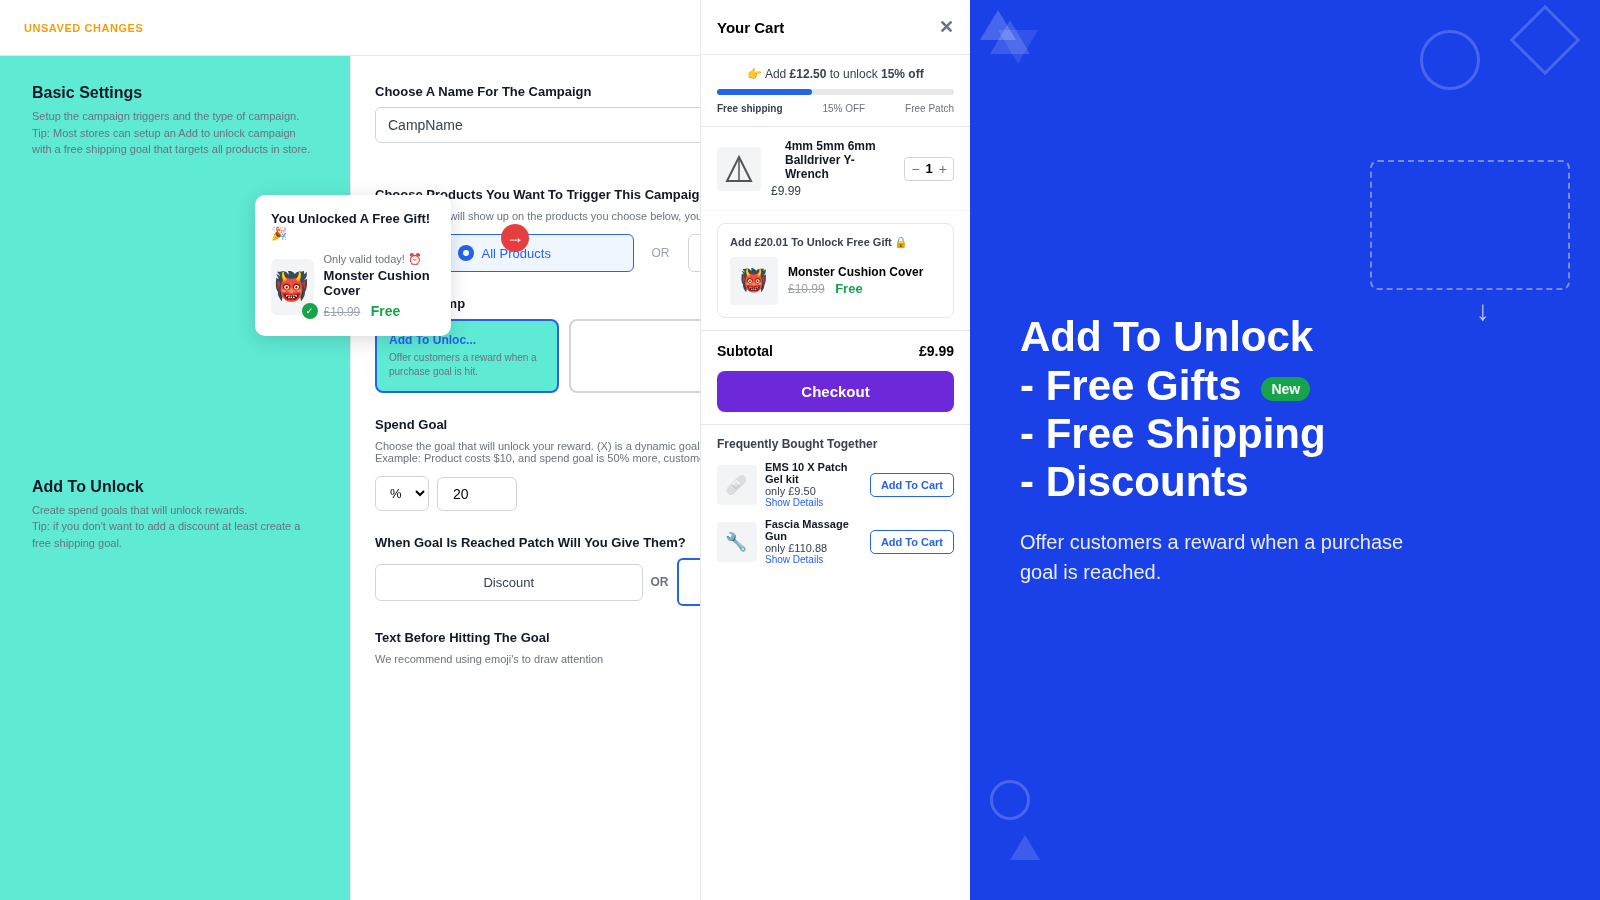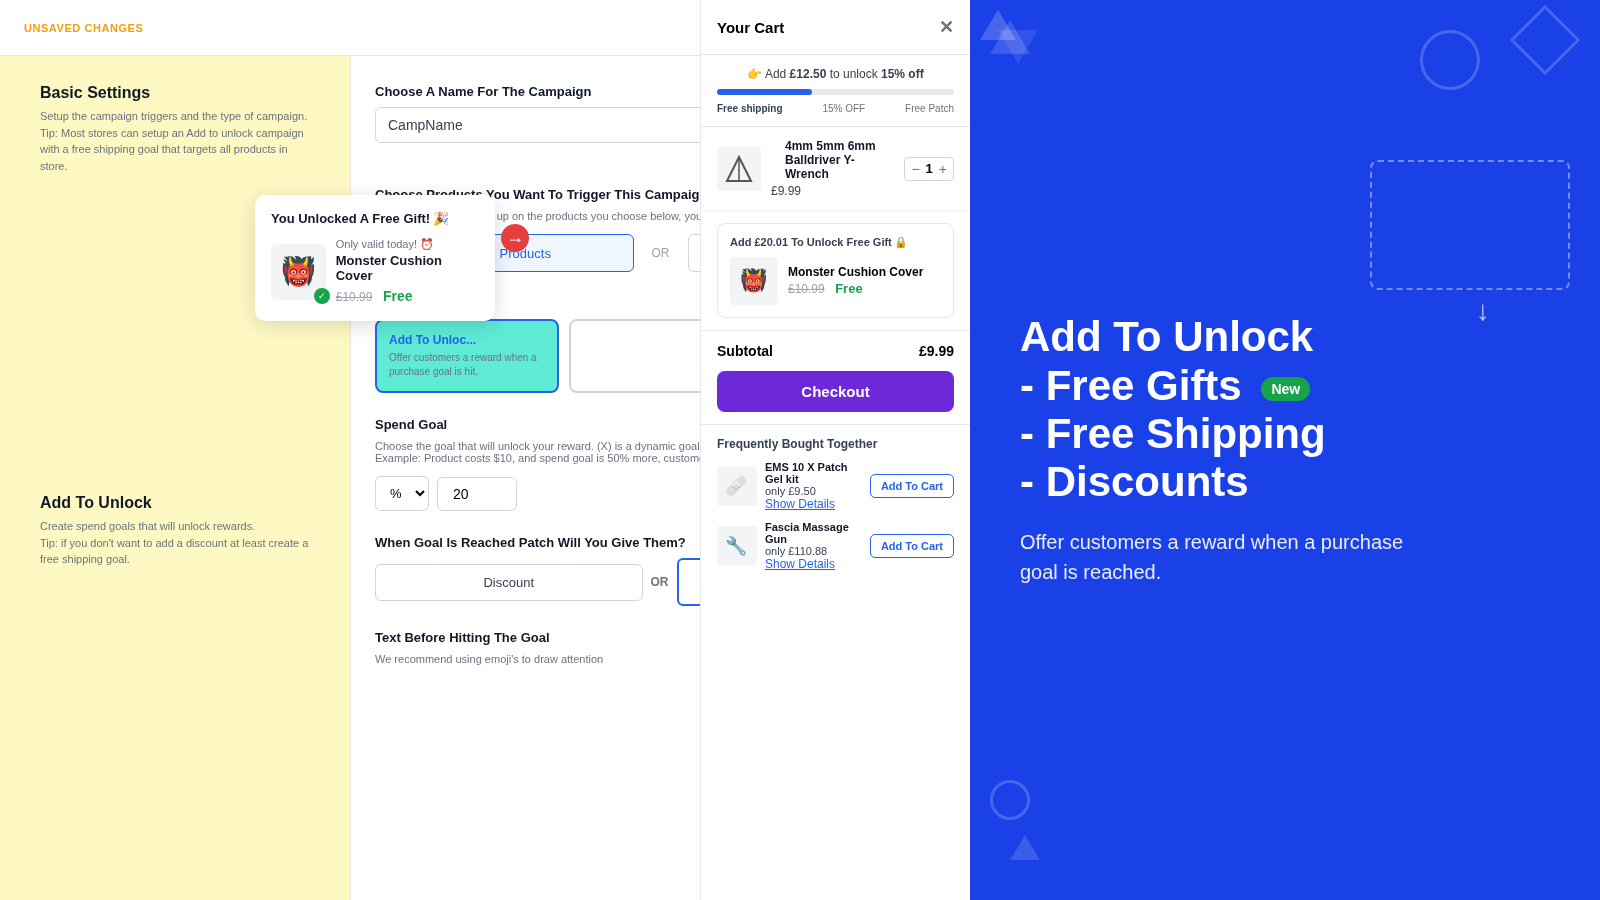--- a/index.html
+++ b/index.html
@@ -76,22 +76,22 @@
 
     
     .content-grid {
       display: flex;
       height: calc(100% - 56px);
     }
 
     
     .left-panel {
       width: 350px;
-      padding: 28px 40px;
-      background: #fef9c3;
+      padding: 28px 32px;
+      background: #5eead4;
       overflow-y: auto;
     }
 
     .section-title {
       font-size: 16px;
       font-weight: 700;
       color: #111827;
       margin-bottom: 6px;
     }
 
@@ -552,23 +552,22 @@
       font-weight: 600;
       color: #111827;
     }
 
     .fbt-price {
       font-size: 11px;
       color: #374151;
     }
 
     .fbt-price-link {
-      font-size: 12px;
+      font-size: 10px;
       color: #2563eb;
-      text-decoration: underline;
       cursor: pointer;
     }
 
     .btn-add-cart {
       background: white;
       border: 1px solid #2563eb;
       color: #2563eb;
       padding: 5px 10px;
       border-radius: 5px;
       font-size: 11px;
@@ -580,21 +579,21 @@
 
     
     .free-gift-popup {
       position: absolute;
       top: 140px;
       left: 260px;
       background: white;
       border-radius: 10px;
       box-shadow: 0 4px 20px rgba(0,0,0,0.15);
       padding: 16px;
-      width: 240px;
+      width: 196px;
       pointer-events: all;
       z-index: 20;
     }
 
     .popup-header {
       font-size: 13px;
       font-weight: 700;
       color: #111827;
       margin-bottom: 12px;
     }

